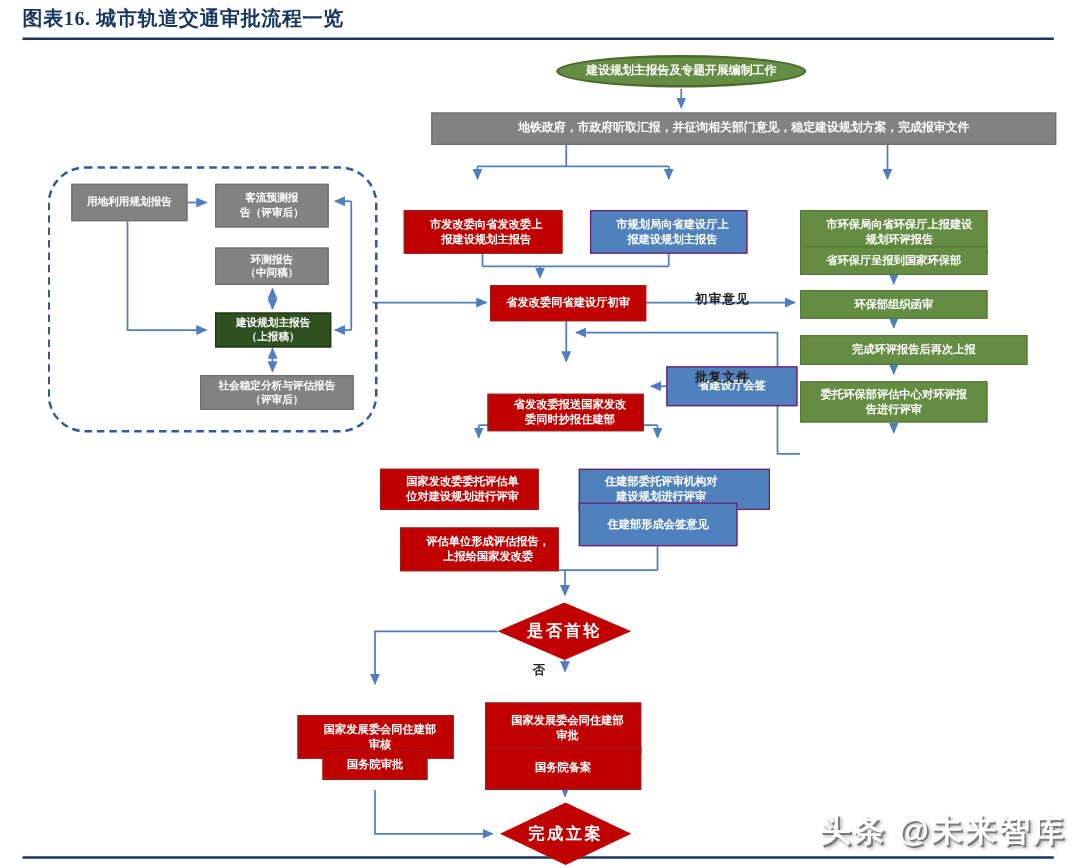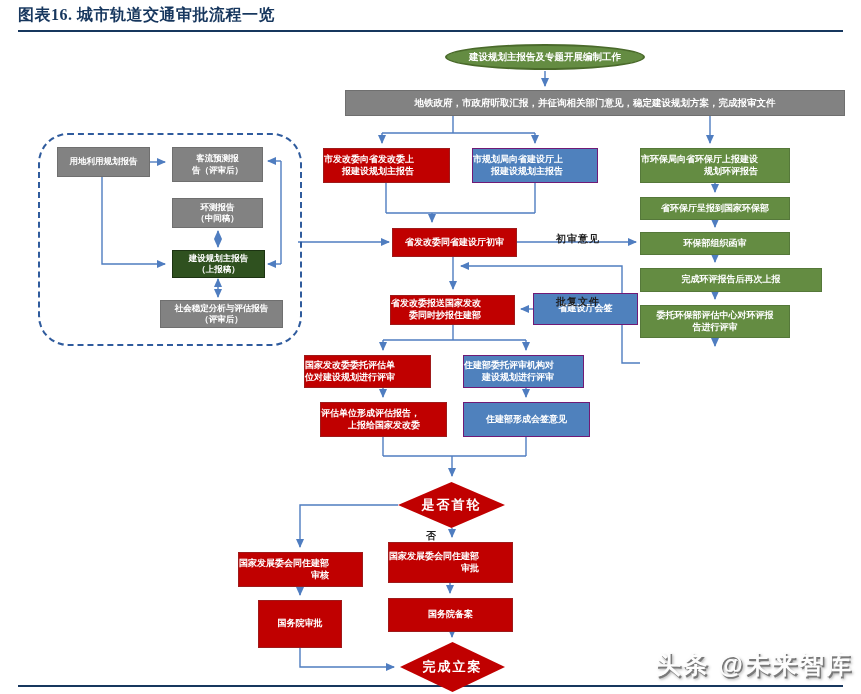--- a/index.html
+++ b/index.html
@@ -14,21 +14,21 @@
         font-size:16px;font-weight:bold;color:var(--navy);letter-spacing:0.5px;}
   .rule{position:absolute;background:var(--navy);height:2px;}
   .node{position:absolute;box-sizing:border-box;color:#fff;font-weight:bold;font-size:9px;
         line-height:1.3;display:flex;align-items:center;justify-content:center;text-align:center;
         padding:2px 5px;white-space:pre-line;}
   .red{background:var(--accent-red);border:1px solid #9E1B1B;}
   .blue{background:var(--accent-blue);border:1px solid #701a75;}
   .green{background:var(--accent-green);border:1px solid #55783A;}
   .dkgreen{background:var(--accent-green-dark);border:1px solid #1C3312;}
   .gray{background:var(--gray);border:1px solid #6F6F6F;}
-  .left{justify-content:flex-start;text-align:right;padding-left:0;}
+  .left{justify-content:flex-start;text-align:center;padding-left:20px;margin-top:20px;}
   .ellipse{border-radius:50%;background:var(--accent-green);border:2px solid #4A6A2B;font-size:9.5px;}
   .diamond{clip-path:polygon(50% 0,100% 50%,50% 100%,0 50%);background:var(--accent-red);
         border:none;font-size:13px;letter-spacing:2px;}
   .dashed-group{position:absolute;left:38px;top:133px;width:260px;height:209px;
         border:2px dashed var(--dashed-blue);border-radius:30px;}
   .edge-label{position:absolute;font-size:10px;font-weight:bold;color:#1F1F1F;letter-spacing:1px;}
   svg.connectors{position:absolute;left:0;top:0;pointer-events:none;}
   svg.connectors path{stroke:var(--line-blue);stroke-width:1.4;fill:none;}
   .watermark{position:absolute;right:8px;top:648px;font-size:25px;font-weight:bold;color:#FDFDFD;
         letter-spacing:2px;text-shadow:1.5px 1.5px 0 #7A7A7A,2.5px 2.5px 3px #A8A8A8;}
@@ -113,38 +113,38 @@
   <div class="node red left" style="left:323px;top:148px;width:127px;height:35px;">市发改委向省发改委上
 报建设规划主报告</div>
   <div class="node blue left" style="left:472px;top:148px;width:126px;height:35px;">市规划局向省建设厅上
 报建设规划主报告</div>
   <div class="node red" style="left:392px;top:228px;width:125px;height:29px;">省发改委同省建设厅初审</div>
   <div class="node red left" style="left:390px;top:295px;width:125px;height:30px;">省发改委报送国家发改
 委同时抄报住建部</div>
   <div class="node blue" style="left:533px;top:293px;width:105px;height:32px;">省建设厅会签</div>
   <div class="node red left" style="left:304px;top:355px;width:127px;height:33px;">国家发改委委托评估单
 位对建设规划进行评审</div>
-  <div class="node blue left" style="left:463px;top:355px;width:121px;height:33px;">住建部委托评审机构对
+  <div class="node blue left" style="left:463px;top:355px;width:153px;height:33px;">住建部委托评审机构对
 建设规划进行评审</div>
   <div class="node red left" style="left:320px;top:402px;width:127px;height:35px;">评估单位形成评估报告，
 上报给国家发改委</div>
   <div class="node blue" style="left:463px;top:402px;width:127px;height:35px;">住建部形成会签意见</div>
 
   <div class="node green left" style="left:640px;top:148px;width:150px;height:35px;">市环保局向省环保厅上报建设
 规划环评报告</div>
   <div class="node green" style="left:640px;top:197px;width:150px;height:23px;">省环保厅呈报到国家环保部</div>
   <div class="node green" style="left:640px;top:232px;width:150px;height:23px;">环保部组织函审</div>
   <div class="node green" style="left:640px;top:268px;width:182px;height:24px;">完成环评报告后再次上报</div>
   <div class="node green" style="left:640px;top:305px;width:150px;height:33px;">委托环保部评估中心对环评报
 告进行评审</div>
 
   <div class="node diamond" style="left:398px;top:482px;width:107px;height:46px;">是否首轮</div>
   <div class="node red left" style="left:238px;top:552px;width:125px;height:35px;">国家发展委会同住建部
 审核</div>
-  <div class="node red" style="left:258px;top:600px;width:84px;height:48px;">国务院审批</div>
+  <div class="node red" style="left:258px;top:600px;width:84px;height:24px;">国务院审批</div>
   <div class="node red left" style="left:388px;top:542px;width:125px;height:41px;">国家发展委会同住建部
 审批</div>
   <div class="node red" style="left:388px;top:598px;width:125px;height:34px;">国务院备案</div>
   <div class="node diamond" style="left:400px;top:642px;width:105px;height:50px;">完成立案</div>
 
   <div class="edge-label" style="left:556px;top:232px;">初审意见</div>
   <div class="edge-label" style="left:556px;top:254px;margin-top:41px;">批复文件</div>
   <div class="edge-label" style="left:426px;top:529px;">否</div>
 
   <div class="watermark">头条 @未来智库</div>

